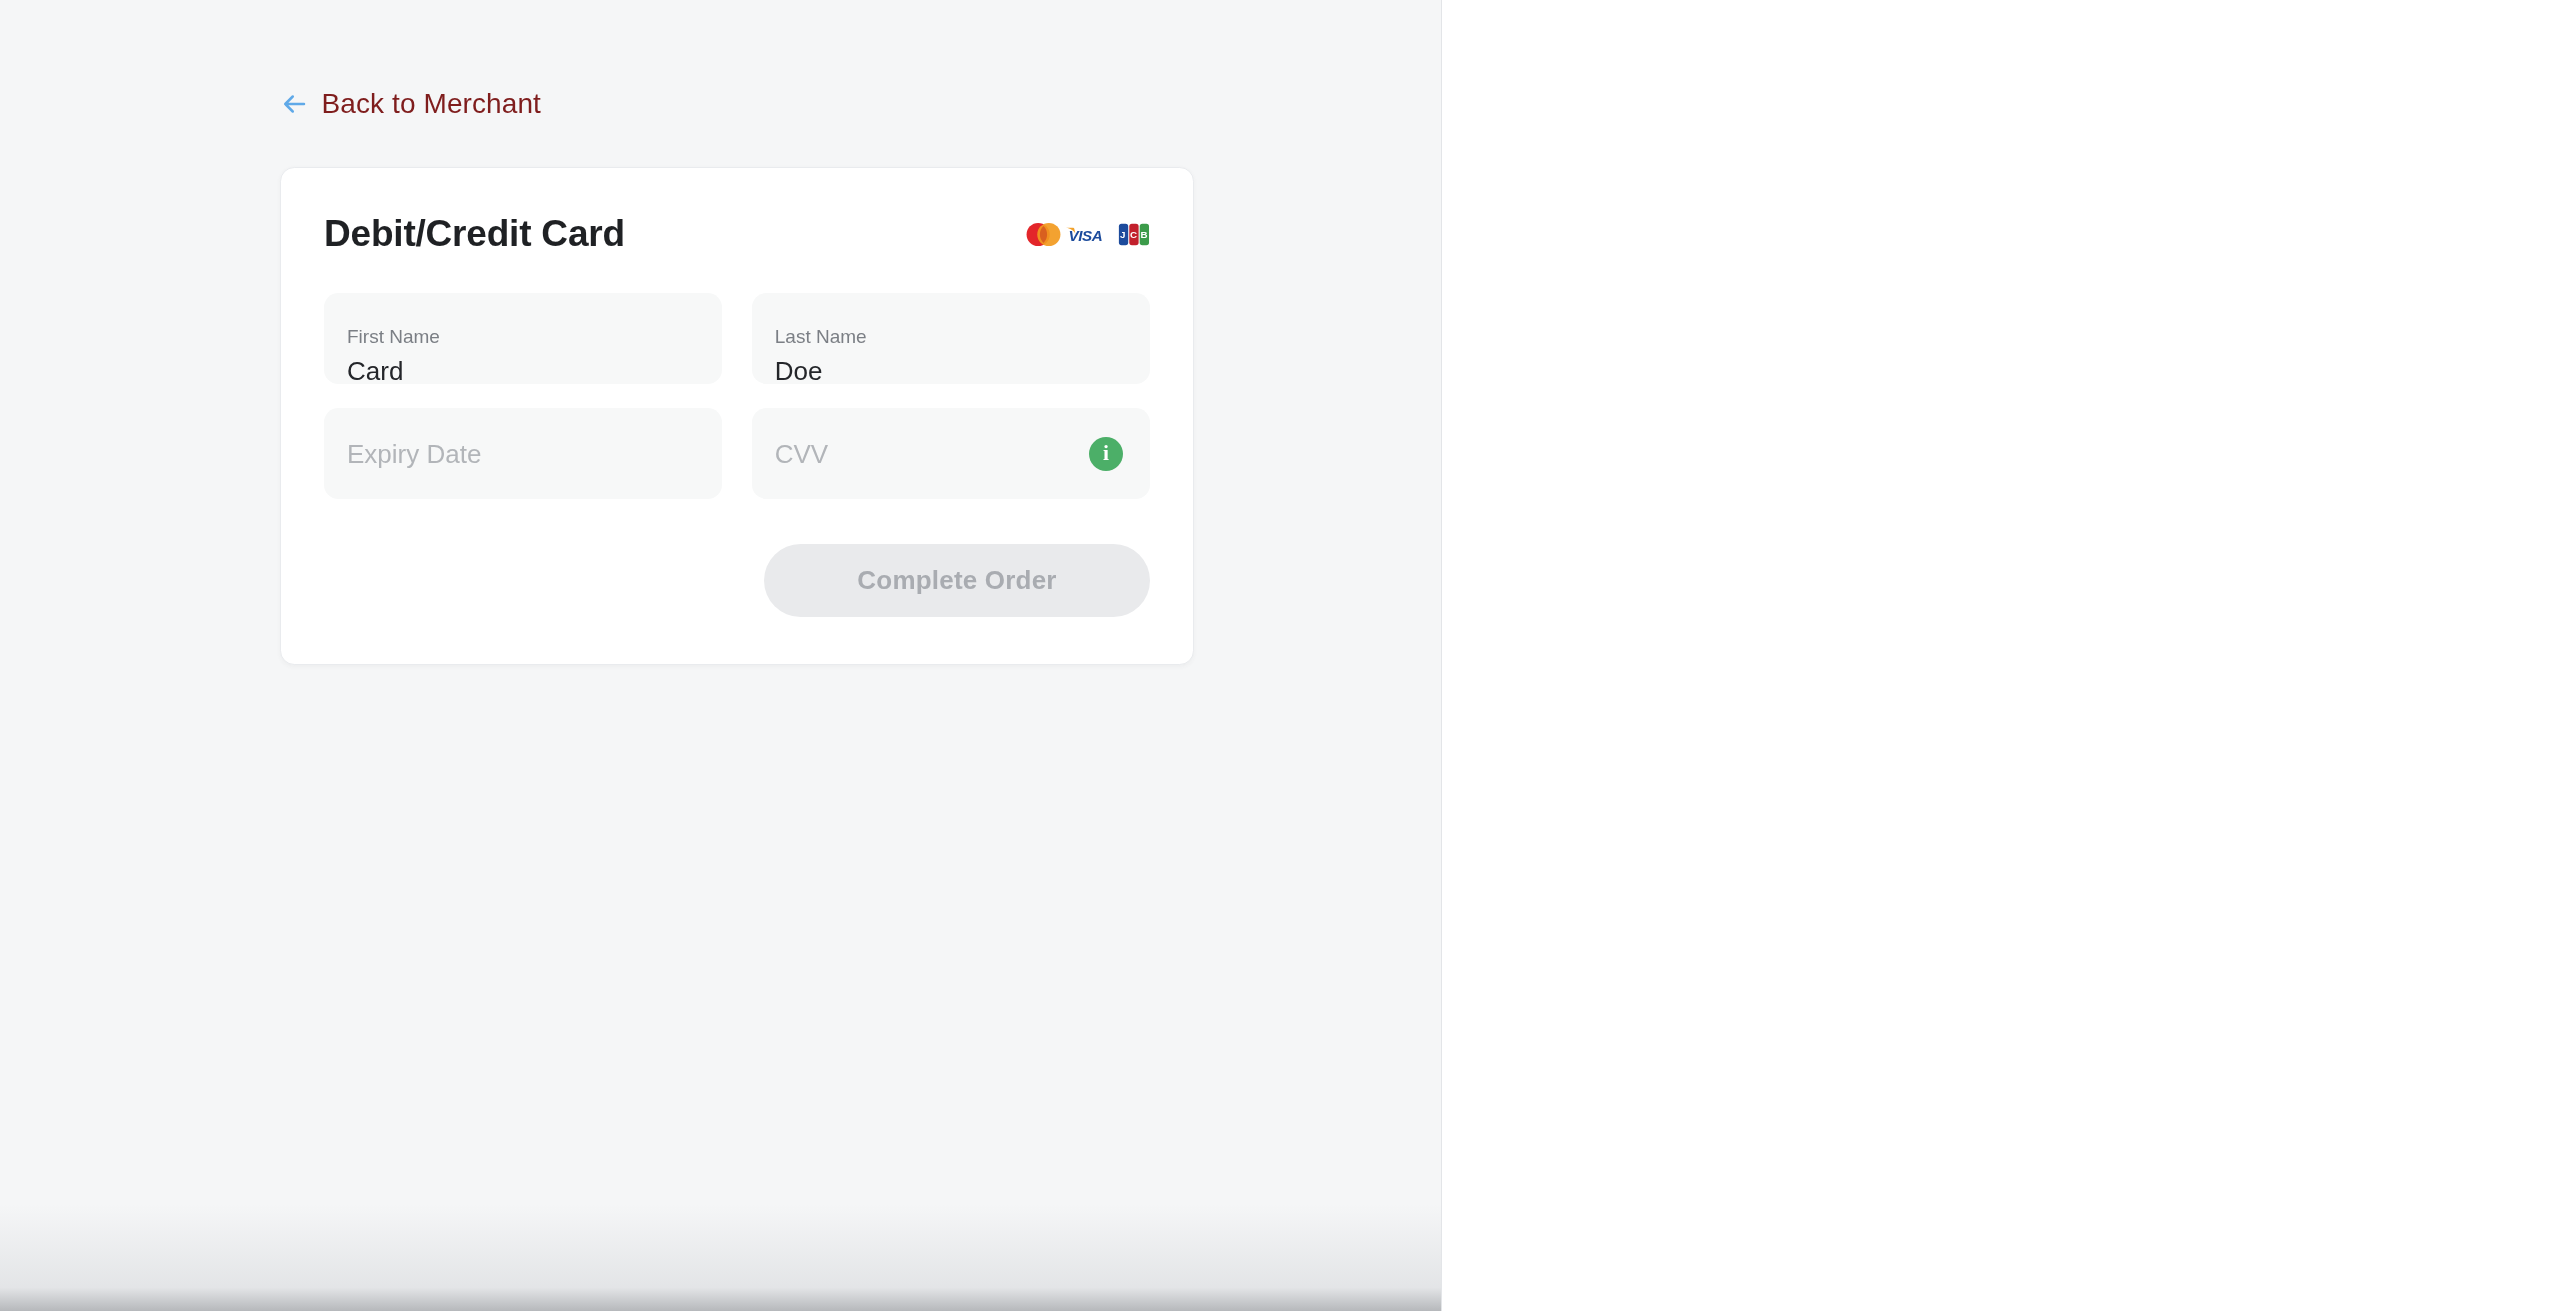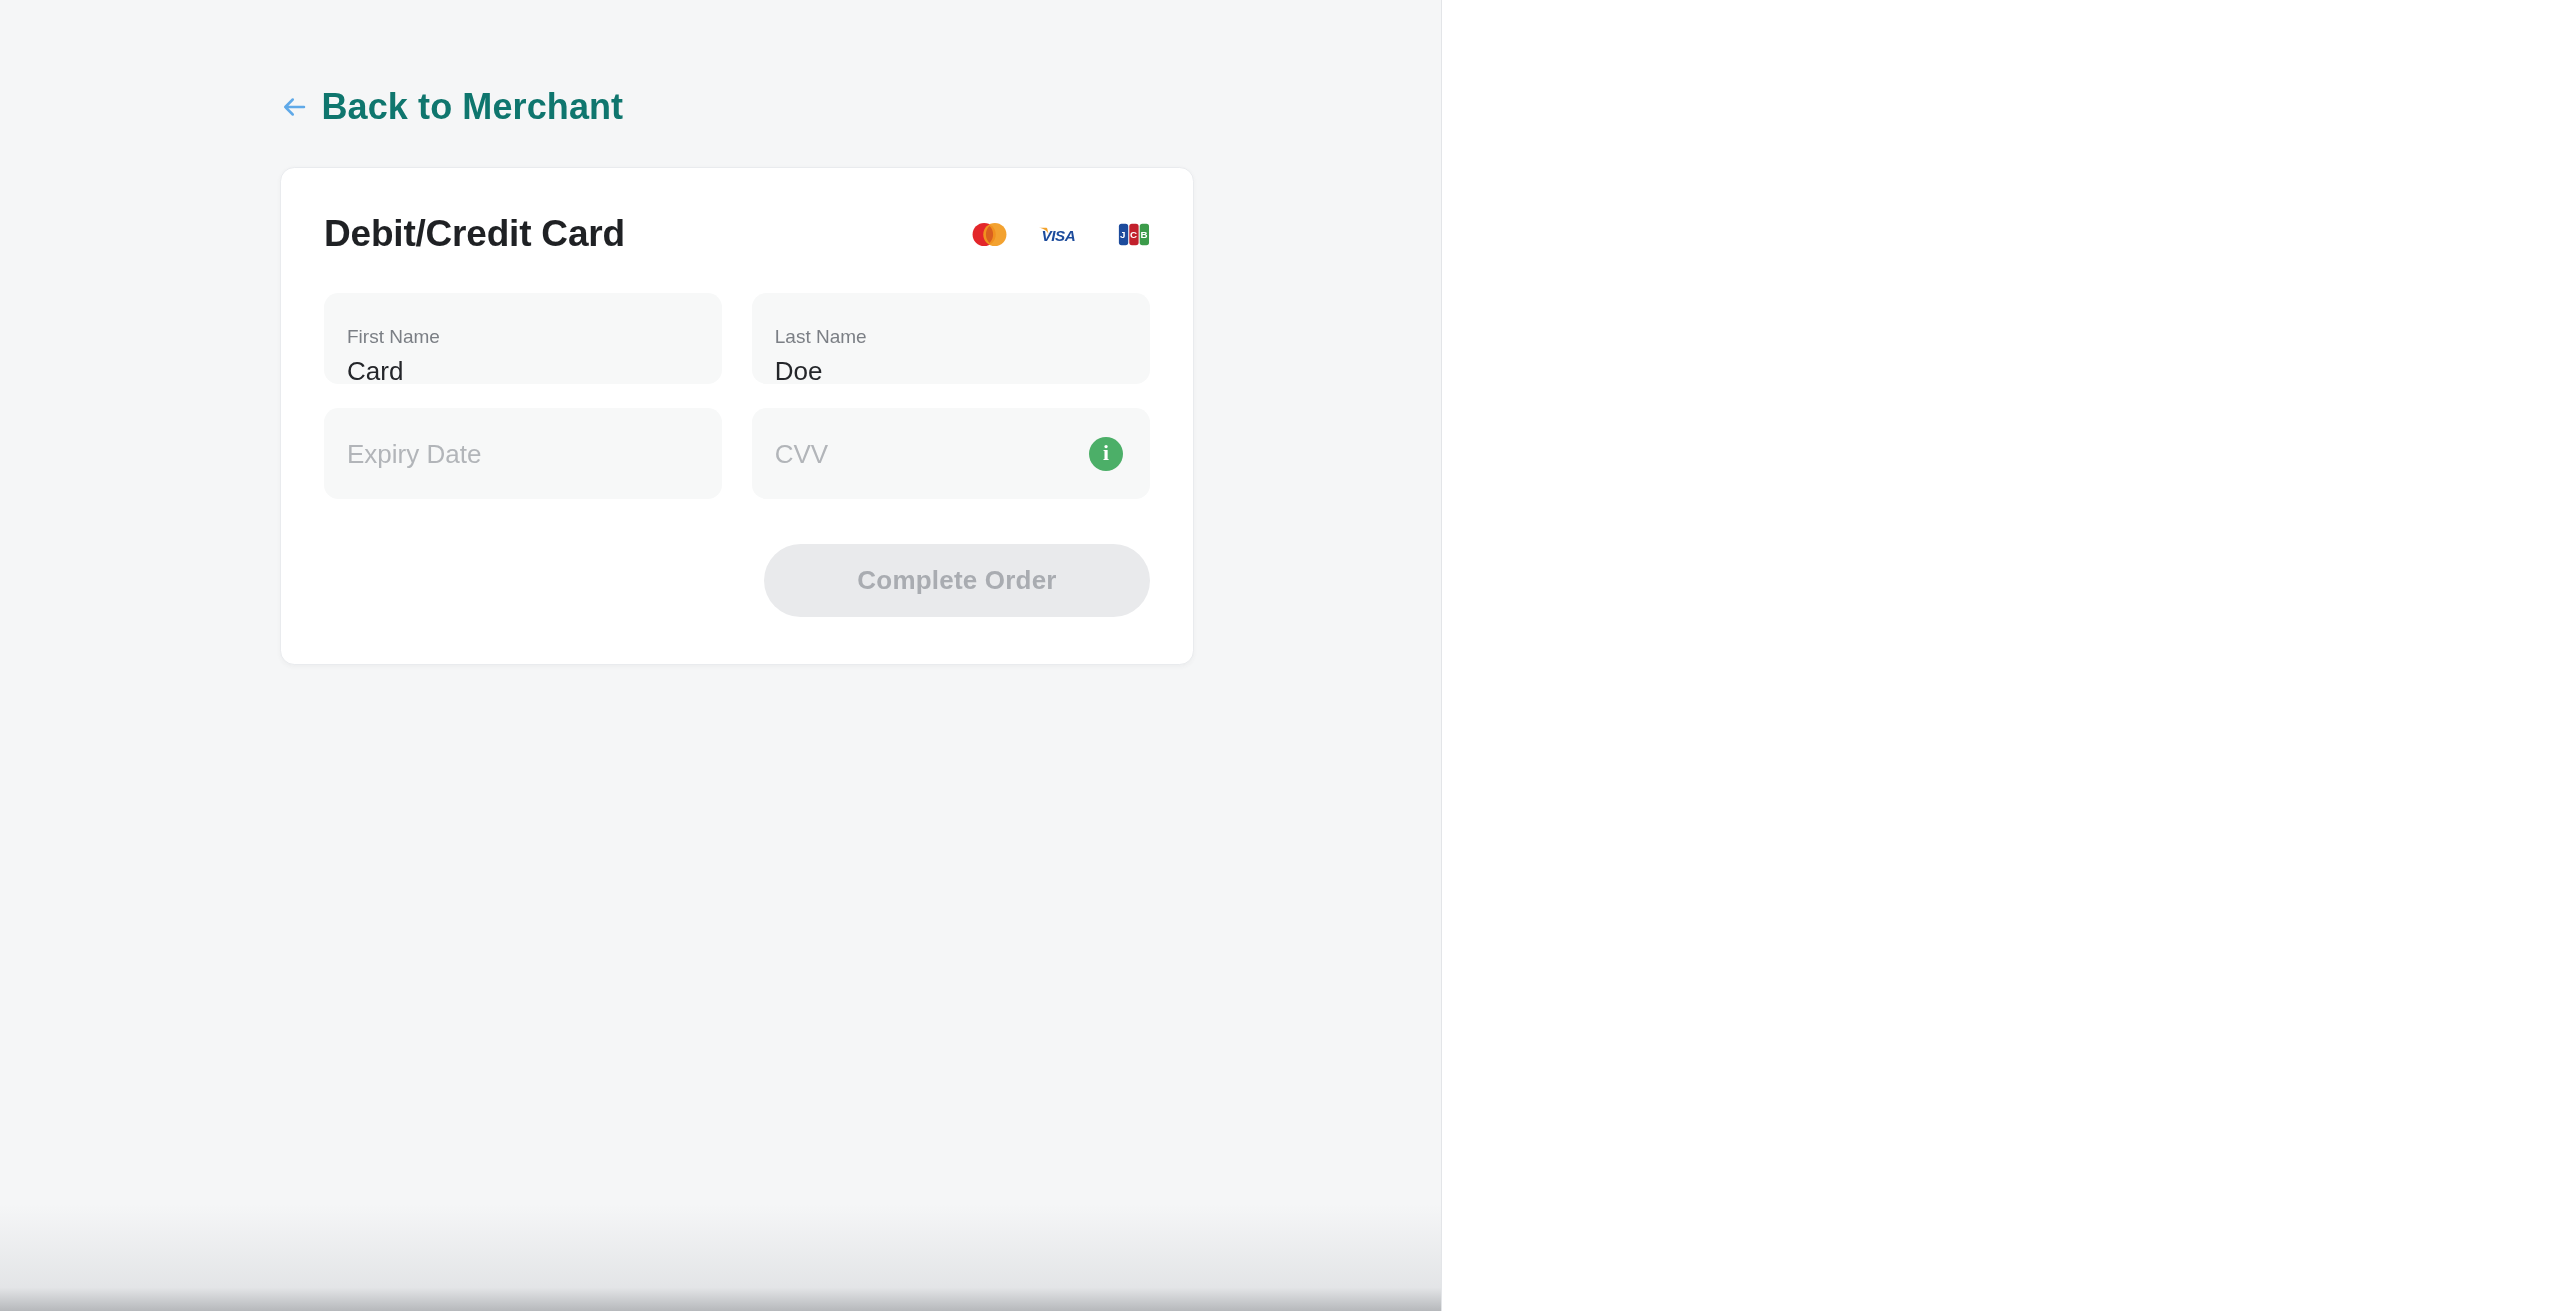--- a/index.html
+++ b/index.html
@@ -54,23 +54,23 @@
     cursor: pointer;
     user-select: none;
   }
   .back-arrow {
     width: 30px;
     height: 30px;
     display: block;
     flex: 0 0 30px;
   }
   .back-label {
-    font-size: 36px;
-    font-weight: 700;
-    color: #0f766e;
+    font-size: 28px;
+    font-weight: 400;
+    color: #7f1d1d;
     letter-spacing: 0.1px;
     line-height: 1;
   }
 
   .card-panel {
     position: absolute;
     left: 280px;
     top: 167px;
     width: 914px;
     background: #ffffff;
@@ -89,21 +89,20 @@
   }
   .card-title {
     font-size: 37px;
     font-weight: 700;
     color: #1f2124;
     letter-spacing: -0.2px;
   }
   .brand-logos {
     display: flex;
     align-items: center;
-    gap: 27px;
   }
   .brand-logo { display: block; }
 
   
   .form-row {
     display: flex;
     gap: 29.5px;
     margin-bottom: 24px;
   }
   .field {

